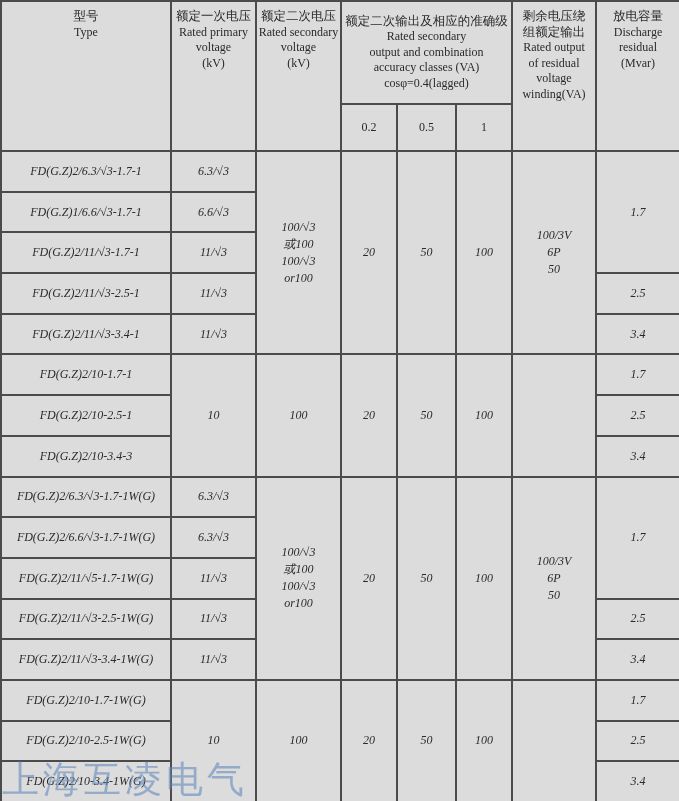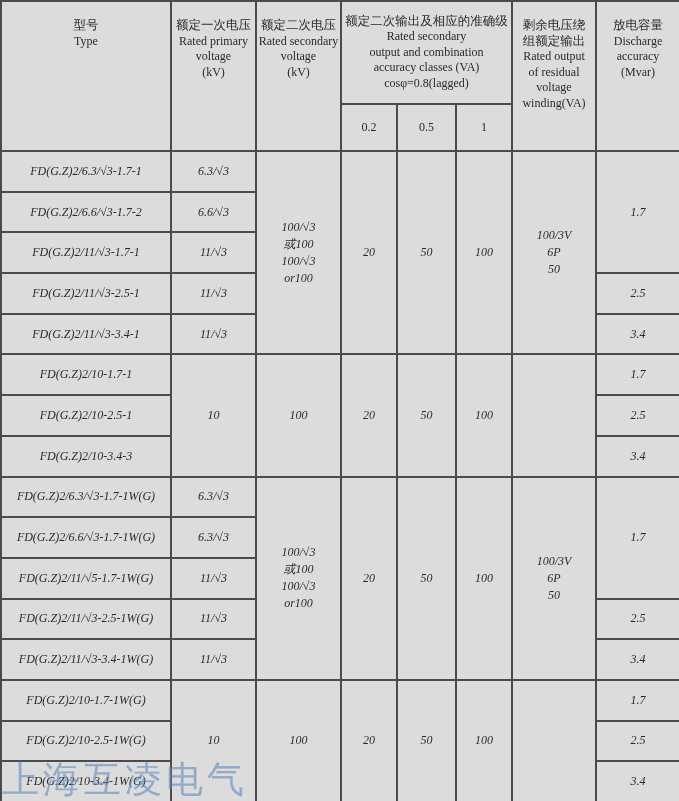--- a/index.html
+++ b/index.html
@@ -11,21 +11,21 @@
   table.spec{
     border-collapse:collapse;table-layout:fixed;
     width:679px;background:#dcdcdc;
   }
   .spec th,.spec td{
     border:2px solid #4b4b4b;
     text-align:center;vertical-align:middle;
     font-weight:normal;font-size:12px;line-height:17px;
     padding:0;overflow:hidden;
   }
-  .spec thead th{vertical-align:top;padding-top:16px;line-height:15.5px;font-size:12px;}
+  .spec thead th{vertical-align:top;padding-top:7px;line-height:15.5px;font-size:12px;}
   .spec thead th.group-head{vertical-align:middle;padding-top:0;}
   .spec thead tr.subhead th{vertical-align:middle;padding-top:0;}
   .zh{font-size:12.5px;}
   .gap-above{margin-top:0;}
   tr.r{height:40.7px;font-style:italic;}
   .wm{
     position:absolute;left:2px;top:760px;z-index:5;
     font-family:"DejaVu Sans", sans-serif;font-weight:normal;
     color:rgba(101,140,187,0.62);pointer-events:none;
   }
@@ -62,34 +62,34 @@
         <div class="zh">额定二次电压</div>
         <div>Rated secondary</div>
         <div>voltage</div>
         <div>(kV)</div>
       </th>
       <th colspan="3" class="group-head">
         <div class="zh">额定二次输出及相应的准确级</div>
         <div>Rated secondary</div>
         <div>output and combination</div>
         <div>accuracy classes (VA)</div>
-        <div>cosφ=0.8(lagged)</div>
+        <div>cosφ=0.4(lagged)</div>
       </th>
       <th rowspan="2">
         <div class="zh">剩余电压绕</div>
         <div class="zh">组额定输出</div>
         <div>Rated output</div>
         <div>of residual</div>
         <div>voltage</div>
         <div>winding(VA)</div>
       </th>
       <th rowspan="2">
         <div class="zh">放电容量</div>
         <div>Discharge</div>
-        <div>accuracy</div>
+        <div>residual</div>
         <div>(Mvar)</div>
       </th>
     </tr>
     <tr class="subhead" style="height:47px">
       <th>0.2</th>
       <th>0.5</th>
       <th>1</th>
     </tr>
   </thead>
   <tbody>
@@ -107,21 +107,21 @@
       <td rowspan="5">50</td>
       <td rowspan="5">100</td>
       <td rowspan="5">
         <div>100/3V</div>
         <div>6P</div>
         <div>50</div>
       </td>
       <td rowspan="3">1.7</td>
     </tr>
     <tr class="r">
-      <td>FD(G.Z)2/6.6/√3-1.7-2</td>
+      <td>FD(G.Z)1/6.6/√3-1.7-1</td>
       <td>6.6/√3</td>
     </tr>
     <tr class="r">
       <td>FD(G.Z)2/11/√3-1.7-1</td>
       <td>11/√3</td>
     </tr>
     <tr class="r">
       <td>FD(G.Z)2/11/√3-2.5-1</td>
       <td>11/√3</td>
       <td>2.5</td>

